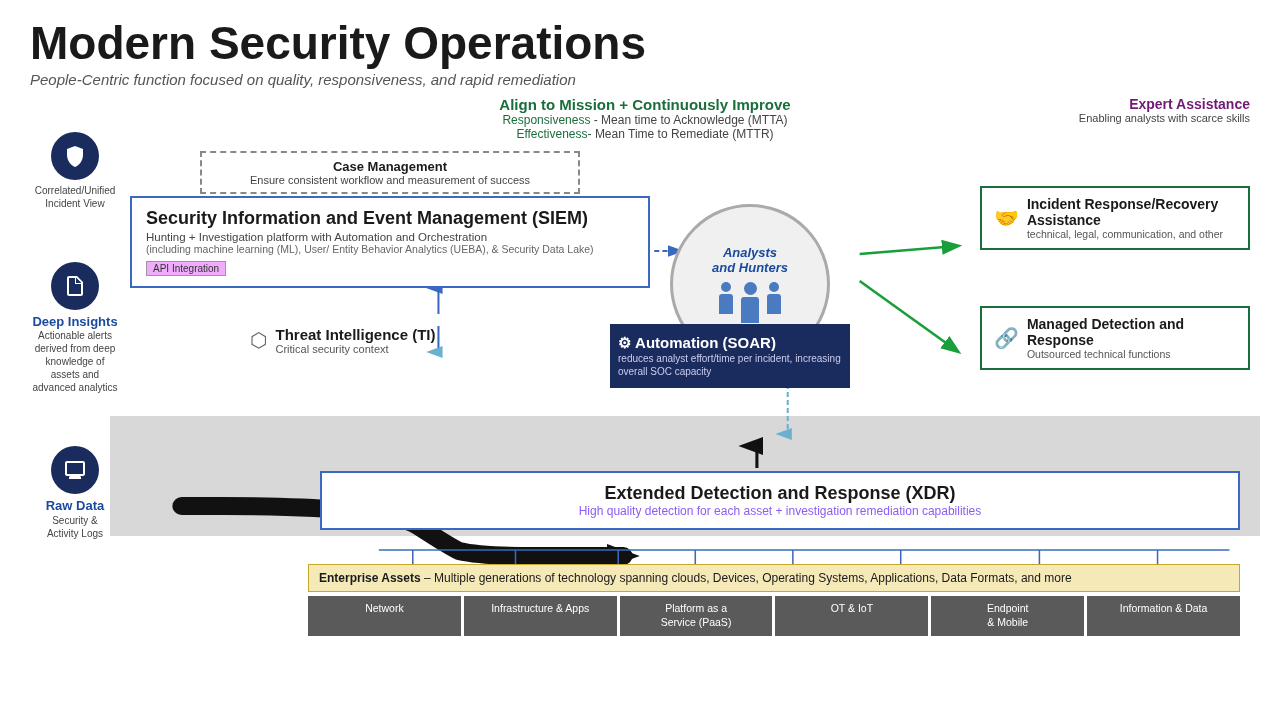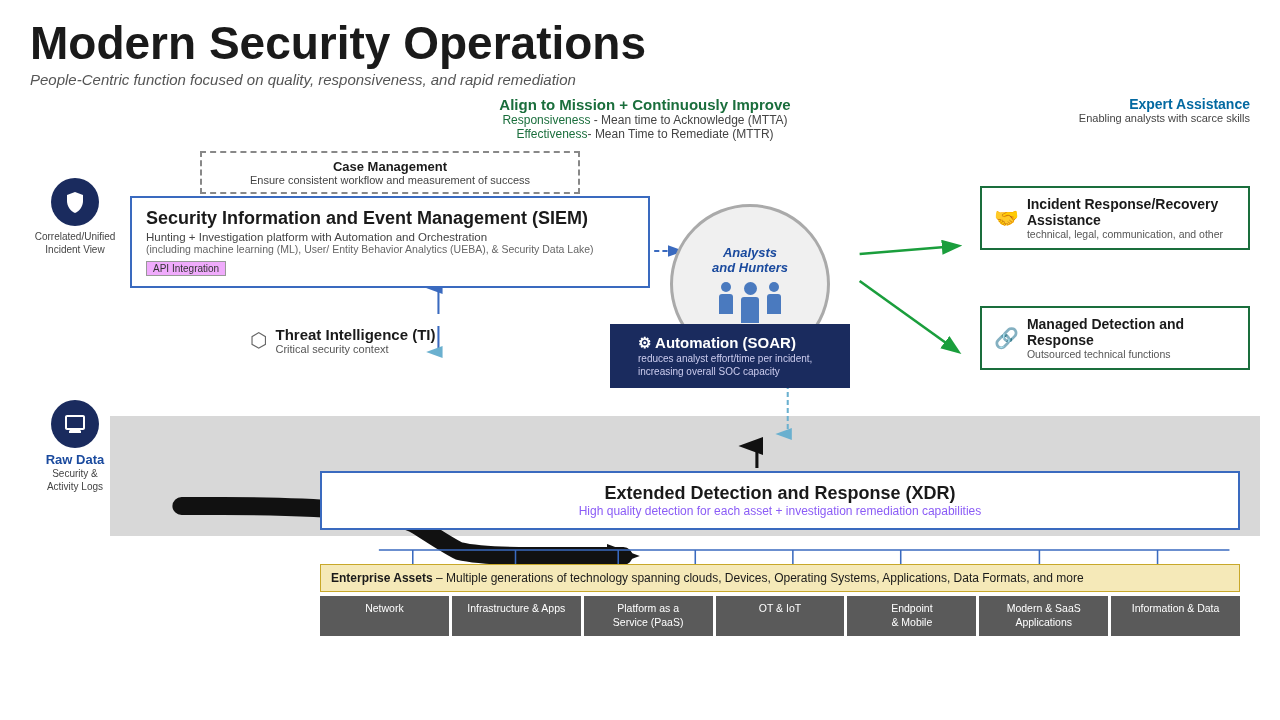--- a/index.html
+++ b/index.html
@@ -122,21 +122,21 @@
     .expert-section {
       position: absolute;
       top: 0;
       right: 0;
       width: 270px;
       text-align: right;
     }
     .expert-title {
       font-size: 14px;
       font-weight: 700;
-      color: #0369a1;
+      color: #701a75;
     }
     .expert-sub {
       font-size: 11px;
       color: #444;
     }
 
     
     .case-mgmt-box {
       position: absolute;
       top: 55px;
@@ -250,21 +250,21 @@
     }
 
     
     .soar-box {
       position: absolute;
       top: 228px;
       left: 490px;
       width: 240px;
       background: #1a2b5e;
       color: white;
-      padding: 10px 28px;
+      padding: 10px 8px;
       z-index: 10;
     }
     .soar-title {
       font-size: 15px;
       font-weight: 700;
       color: #ffffff;
     }
     .soar-sub {
       font-size: 10px;
       color: #cce;
@@ -343,21 +343,21 @@
     }
     .xdr-sub {
       font-size: 12px;
       color: #8b5cf6;
     }
 
     
     .bottom-section {
       position: absolute;
       bottom: 0;
-      left: 200px;
+      left: 188px;
       right: 10px;
       z-index: 5;
       border-radius: 6px;
     }
 
     
     .enterprise-banner {
       background: #f5e9b8;
       border: 1px solid #c8a82a;
       padding: 6px 10px;
@@ -412,20 +412,29 @@
 
       <div class="sidebar-item">
         <div class="sidebar-icon">
           <svg viewBox="0 0 24 24" xmlns="http://www.w3.org/2000/svg">
             <path d="M12 2L4 5v6c0 5.5 3.8 10.7 8 12 4.2-1.3 8-6.5 8-12V5L12 2z" fill="white"></path>
           </svg>
         </div>
         <div class="sidebar-label-sub">Correlated/Unified<br>Incident View</div>
       </div>
 
+      <div class="sidebar-item" style="margin-top:20px;">
+        <div class="sidebar-icon">
+          <svg viewBox="0 0 24 24" xmlns="http://www.w3.org/2000/svg">
+            <path d="M14 2H6c-1.1 0-2 .9-2 2v16c0 1.1.9 2 2 2h12c1.1 0 2-.9 2-2V8l-6-6zm-1 7V3.5L18.5 9H13zM6 4h6v6h6v10H6V4z" fill="white"></path>
+          </svg>
+        </div>
+        <div class="sidebar-label-title">Deep Insights</div>
+        <div class="sidebar-label-sub">Actionable alerts derived from deep<br>knowledge of assets and advanced analytics</div>
+      </div>
 
       <div class="sidebar-item" style="margin-top:20px;">
         <div class="sidebar-icon">
           <svg viewBox="0 0 24 24" xmlns="http://www.w3.org/2000/svg">
             <path d="M20 3H4c-1.1 0-2 .9-2 2v11c0 1.1.9 2 2 2h3l-1 1v2h12v-2l-1-1h3c1.1 0 2-.9 2-2V5c0-1.1-.9-2-2-2zm0 13H4V5h16v11z" fill="white"></path>
           </svg>
         </div>
         <div class="sidebar-label-title">Raw Data</div>
         <div class="sidebar-label-sub">Security &amp;<br>Activity Logs</div>
       </div>
@@ -522,21 +531,20 @@
       <div class="bottom-section">
         <div class="enterprise-banner">
           <b>Enterprise Assets</b> <span>– Multiple generations of technology spanning clouds, Devices, Operating Systems, Applications, Data Formats, and more</span>
         </div>
         <div class="asset-categories">
           <div class="asset-cat">Network</div>
           <div class="asset-cat">Infrastructure &amp; Apps</div>
           <div class="asset-cat">Platform as a<br>Service (PaaS)</div>
           <div class="asset-cat">OT &amp; IoT</div>
           <div class="asset-cat">Endpoint<br>&amp; Mobile</div>
-          <div class="asset-cat">Modern &amp; SaaS Applications</div>
           <div class="asset-cat">Information &amp; Data</div>
         </div>
       </div>
 
       <svg class="svg-overlay" viewBox="0 0 1100 540" preserveAspectRatio="none">
 
         <defs>
           <marker id="arrowBlue" markerWidth="8" markerHeight="8" refX="6" refY="3" orient="auto">
             <path d="M0,0 L0,6 L8,3 z" fill="#3a6abf"></path>
           </marker>

